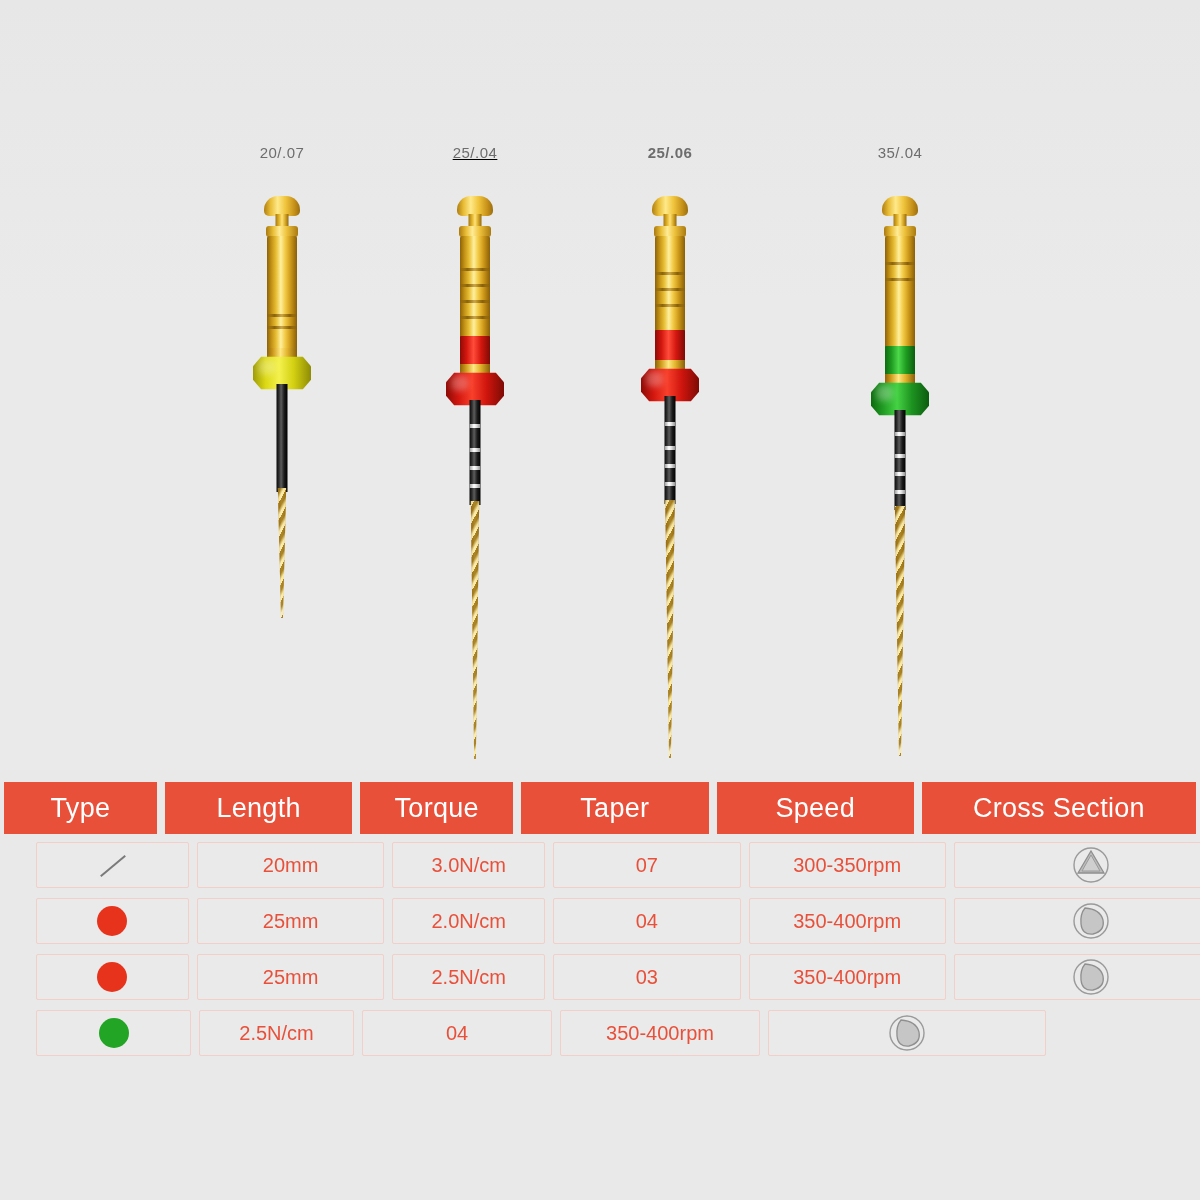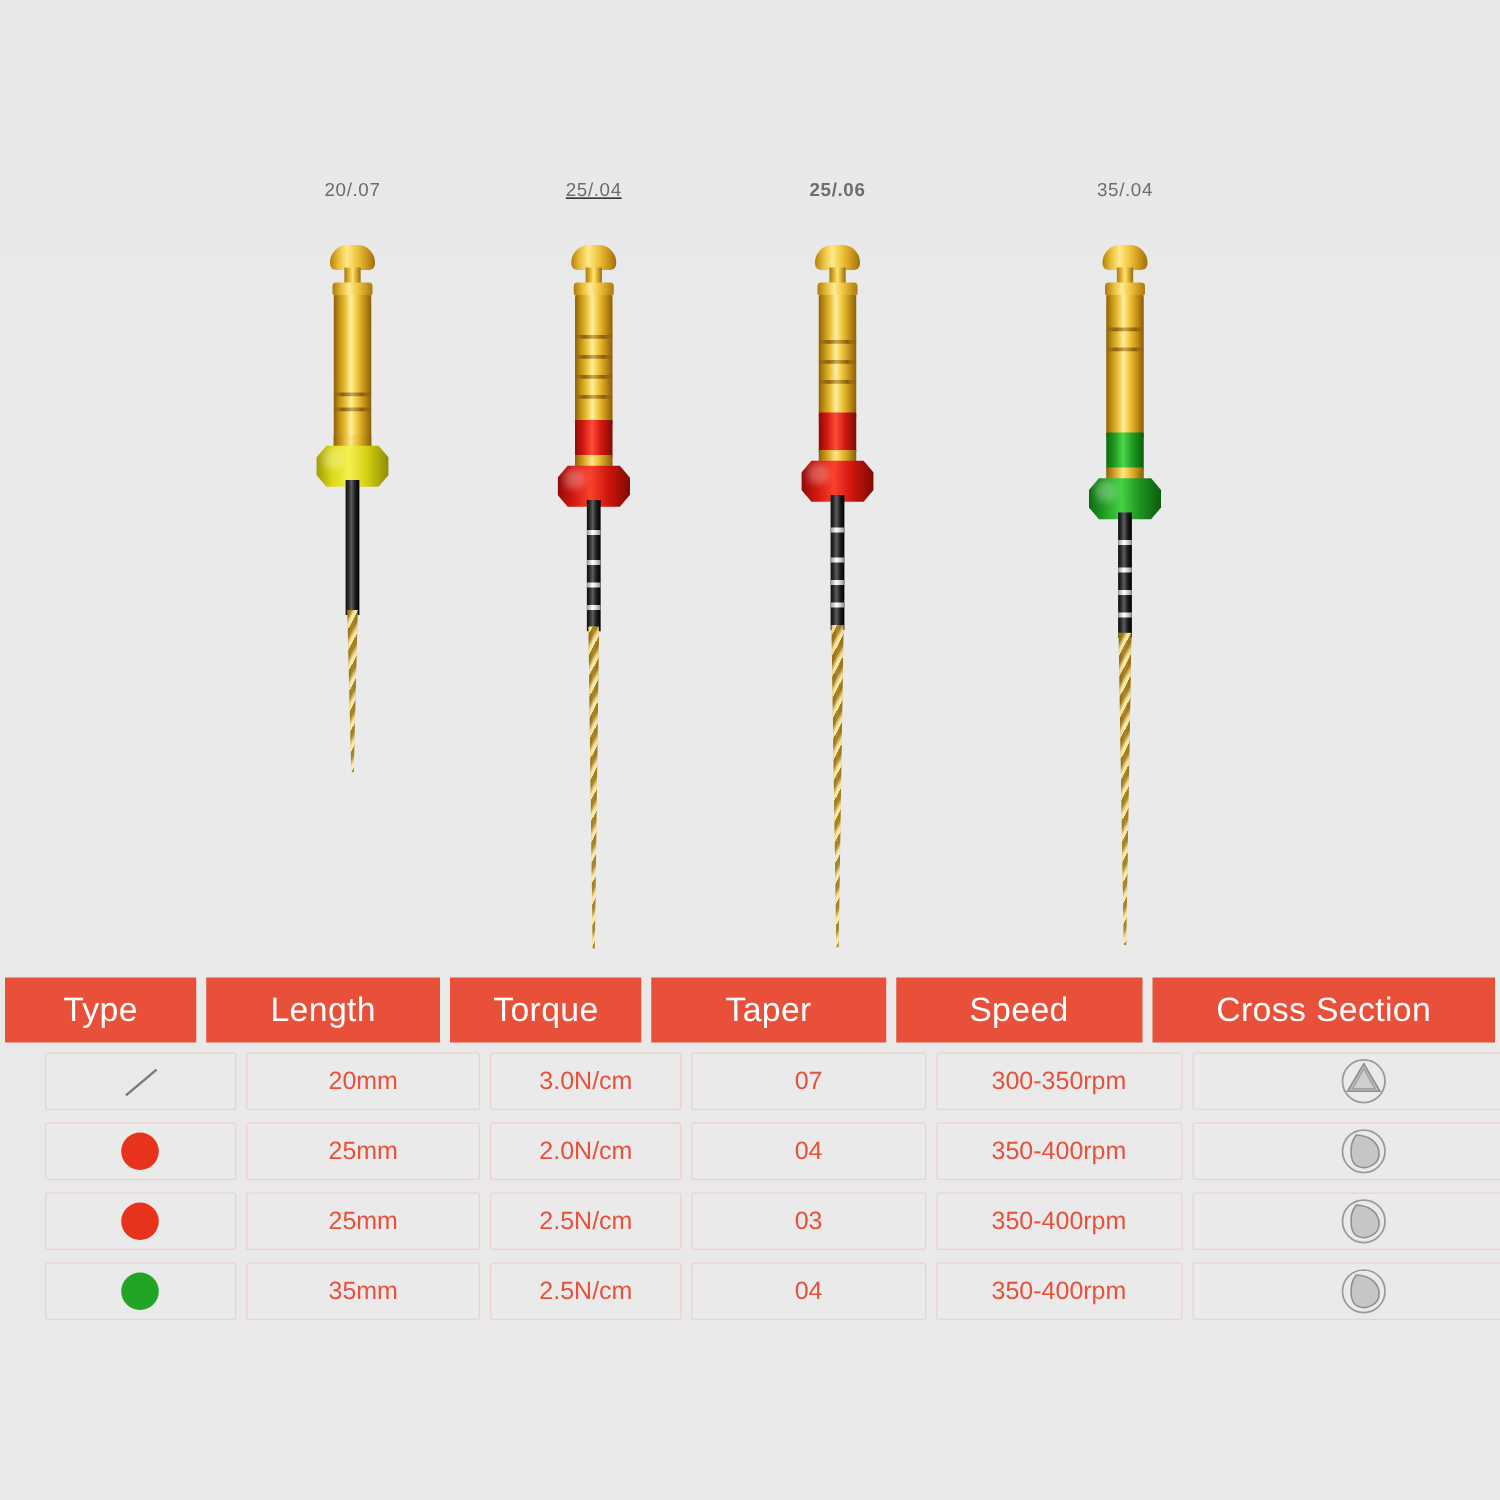--- a/index.html
+++ b/index.html
@@ -416,21 +416,20 @@
         <circle cx="21" cy="21" r="17" fill="none" stroke="#9a9a9a" stroke-width="1.4"></circle>
         <path d="M15 8 Q30 9 33 20 Q35 31 23 34 Q12 35 11 24 Q10 14 15 8 Z" fill="#c6c6c6" stroke="#8f8f8f" stroke-width="1.3"></path>
       </svg>
     </div>
   </div>
 
   <div class="t-row t-body-row">
     <div class="t-cell t-body-cell c-type">
       <span class="type-dot" style="background:#22a524;"></span>
     </div>
-    <div class="t-cell t-body-cell c-length">35mm</div>
     <div class="t-cell t-body-cell c-torque">2.5N/cm</div>
     <div class="t-cell t-body-cell c-taper">04</div>
     <div class="t-cell t-body-cell c-speed">350-400rpm</div>
     <div class="t-cell t-body-cell c-cross">
       <svg class="cross-ico" width="42" height="42" viewBox="0 0 42 42">
         <circle cx="21" cy="21" r="17" fill="none" stroke="#9a9a9a" stroke-width="1.4"></circle>
         <path d="M15 8 Q30 9 33 20 Q35 31 23 34 Q12 35 11 24 Q10 14 15 8 Z" fill="#c6c6c6" stroke="#8f8f8f" stroke-width="1.3"></path>
       </svg>
     </div>
   </div>

